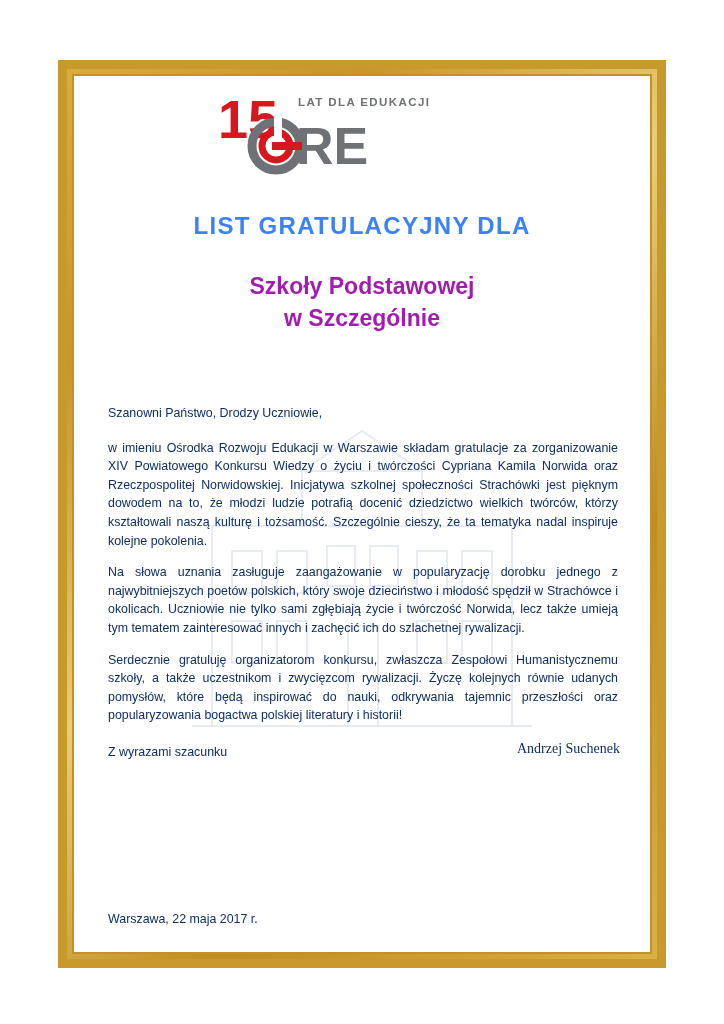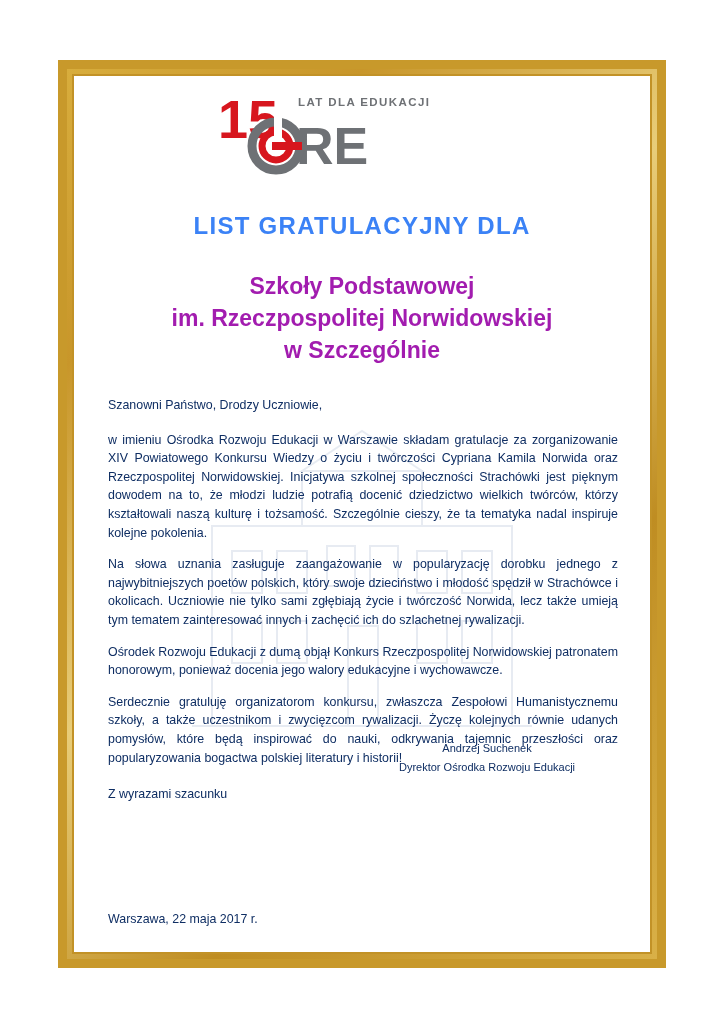--- a/index.html
+++ b/index.html
@@ -105,21 +105,21 @@
     font-family: "Liberation Sans", sans-serif;
     font-weight: bold;
     font-size: 23px;
     line-height: 32px;
     color: #a21caf;
   }
 
   .body-text {
     position: absolute;
     left: 34px;
-    top: 320px;
+    top: 328px;
     width: 510px;
     color: #0f2e63;
     font-family: "Liberation Sans", sans-serif;
     font-size: 12.4px;
     line-height: 18.6px;
     text-align: justify;
   }
   .body-text p {
     margin: 0 0 13px 0;
   }
@@ -129,24 +129,24 @@
   .body-text p.closing {
     margin-top: 18px;
     margin-bottom: 7px;
   }
 
   .signature {
     position: absolute;
     left: 280px;
     top: 663px;
     width: 266px;
-    text-align: center;
+    text-align: right;
     color: #0f2e63;
-    font-family: Liberation Sans, sans-serif;
-    font-size: 11px;
+    font-family: Liberation Serif, serif;
+    font-size: 14px;
     line-height: 19px;
   }
 
   .place-date {
     position: absolute;
     left: 34px;
     top: 836px;
     color: #0f2e63;
     font-family: "Liberation Sans", sans-serif;
     font-size: 12.4px;
@@ -197,34 +197,31 @@
           <rect x="62" y="22" width="8" height="40" fill="#ffffff"></rect>
           <rect x="60" y="56" width="30" height="8" fill="#d7161e"></rect>
         </svg>
       </div>
     </div>
 
     <div class="title">LIST GRATULACYJNY DLA</div>
 
     <div class="recipient">
       <div>Szkoły Podstawowej</div>
-      <div>im. Rzeczpospolitej Norwidowskiej</div>
       <div>w Szczególnie</div>
     </div>
 
     <div class="body-text">
       <p class="salutation">Szanowni Państwo, Drodzy Uczniowie,</p>
       <p>w imieniu Ośrodka Rozwoju Edukacji w Warszawie składam gratulacje za zorganizowanie XIV Powiatowego Konkursu Wiedzy o życiu i twórczości Cypriana Kamila Norwida oraz Rzeczpospolitej Norwidowskiej. Inicjatywa szkolnej społeczności Strachówki jest pięknym dowodem na to, że młodzi ludzie potrafią docenić dziedzictwo wielkich twórców, którzy kształtowali naszą kulturę i tożsamość. Szczególnie cieszy, że ta tematyka nadal inspiruje kolejne pokolenia.</p>
       <p>Na słowa uznania zasługuje zaangażowanie w popularyzację dorobku jednego z najwybitniejszych poetów polskich, który swoje dzieciństwo i młodość spędził w Strachówce i okolicach. Uczniowie nie tylko sami zgłębiają życie i twórczość Norwida, lecz także umieją tym tematem zainteresować innych i zachęcić ich do szlachetnej rywalizacji.</p>
-      <p>Ośrodek Rozwoju Edukacji z dumą objął Konkurs Rzeczpospolitej Norwidowskiej patronatem honorowym, ponieważ docenia jego walory edukacyjne i wychowawcze.</p>
       <p>Serdecznie gratuluję organizatorom konkursu, zwłaszcza Zespołowi Humanistycznemu szkoły, a także uczestnikom i zwycięzcom rywalizacji. Życzę kolejnych równie udanych pomysłów, które będą inspirować do nauki, odkrywania tajemnic przeszłości oraz popularyzowania bogactwa polskiej literatury i historii!</p>
       <p class="closing">Z wyrazami szacunku</p>
     </div>
 
     <div class="signature">
       <div>Andrzej Suchenek</div>
-      <div>Dyrektor Ośrodka Rozwoju Edukacji</div>
     </div>
 
     <div class="place-date">Warszawa, 22 maja 2017 r.</div>
 
   </div>
 </div>
 
 </body></html>

